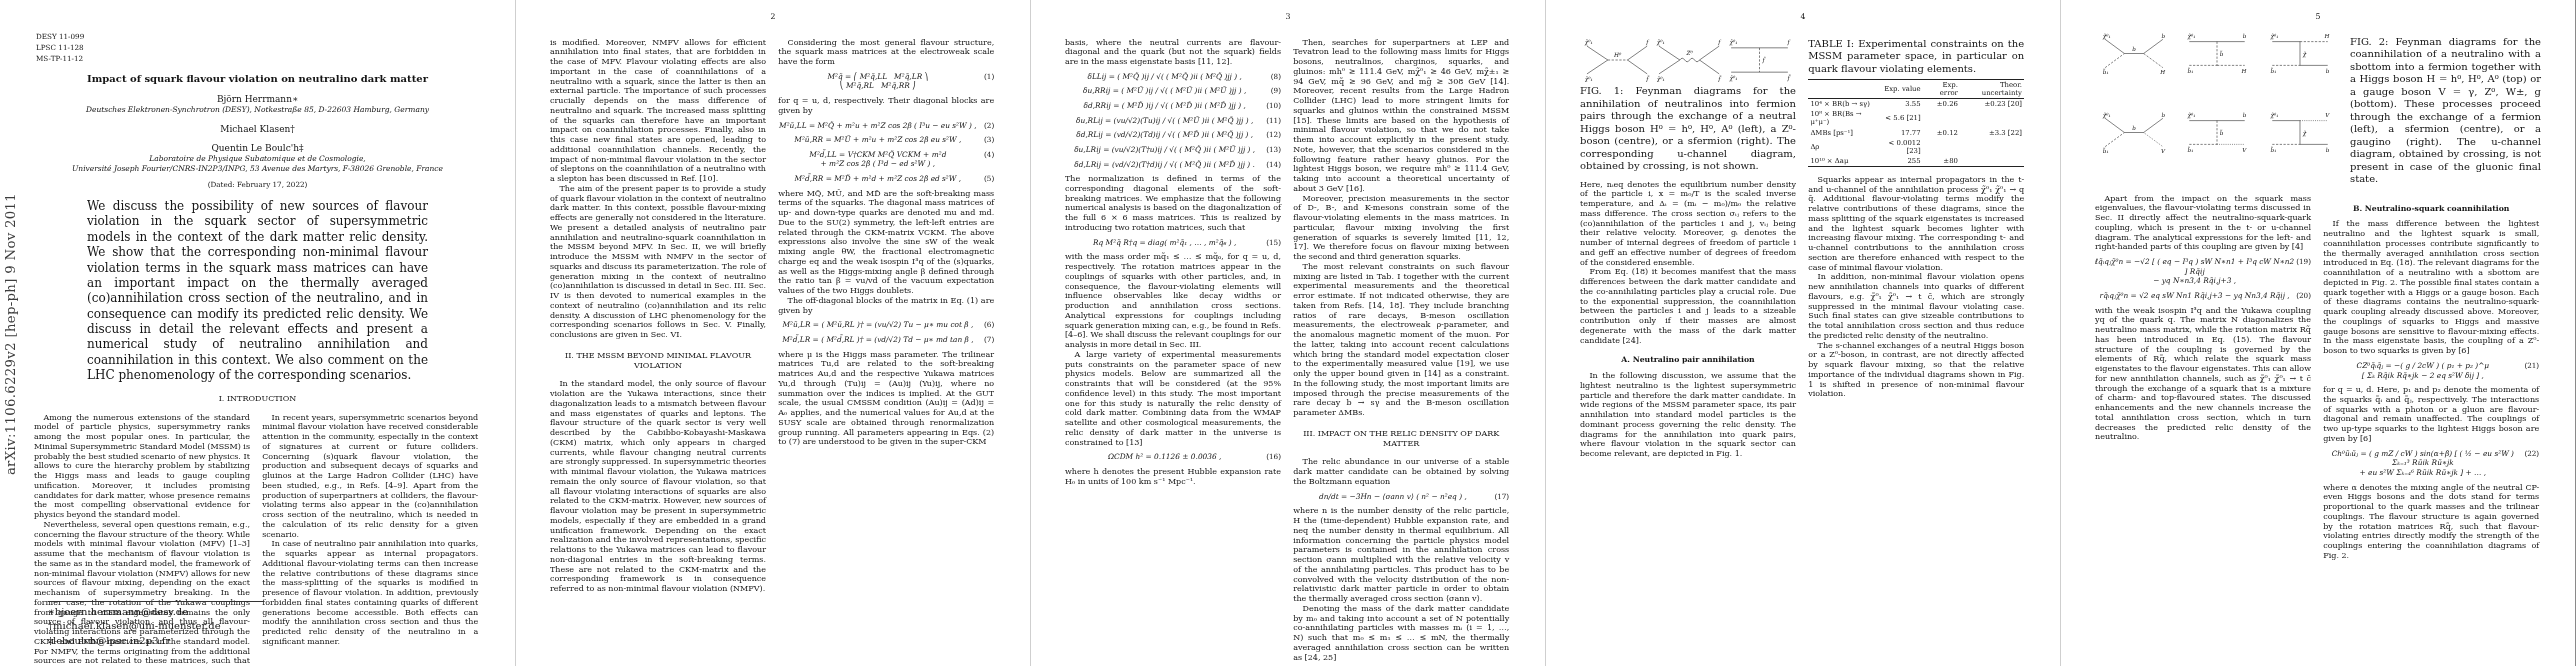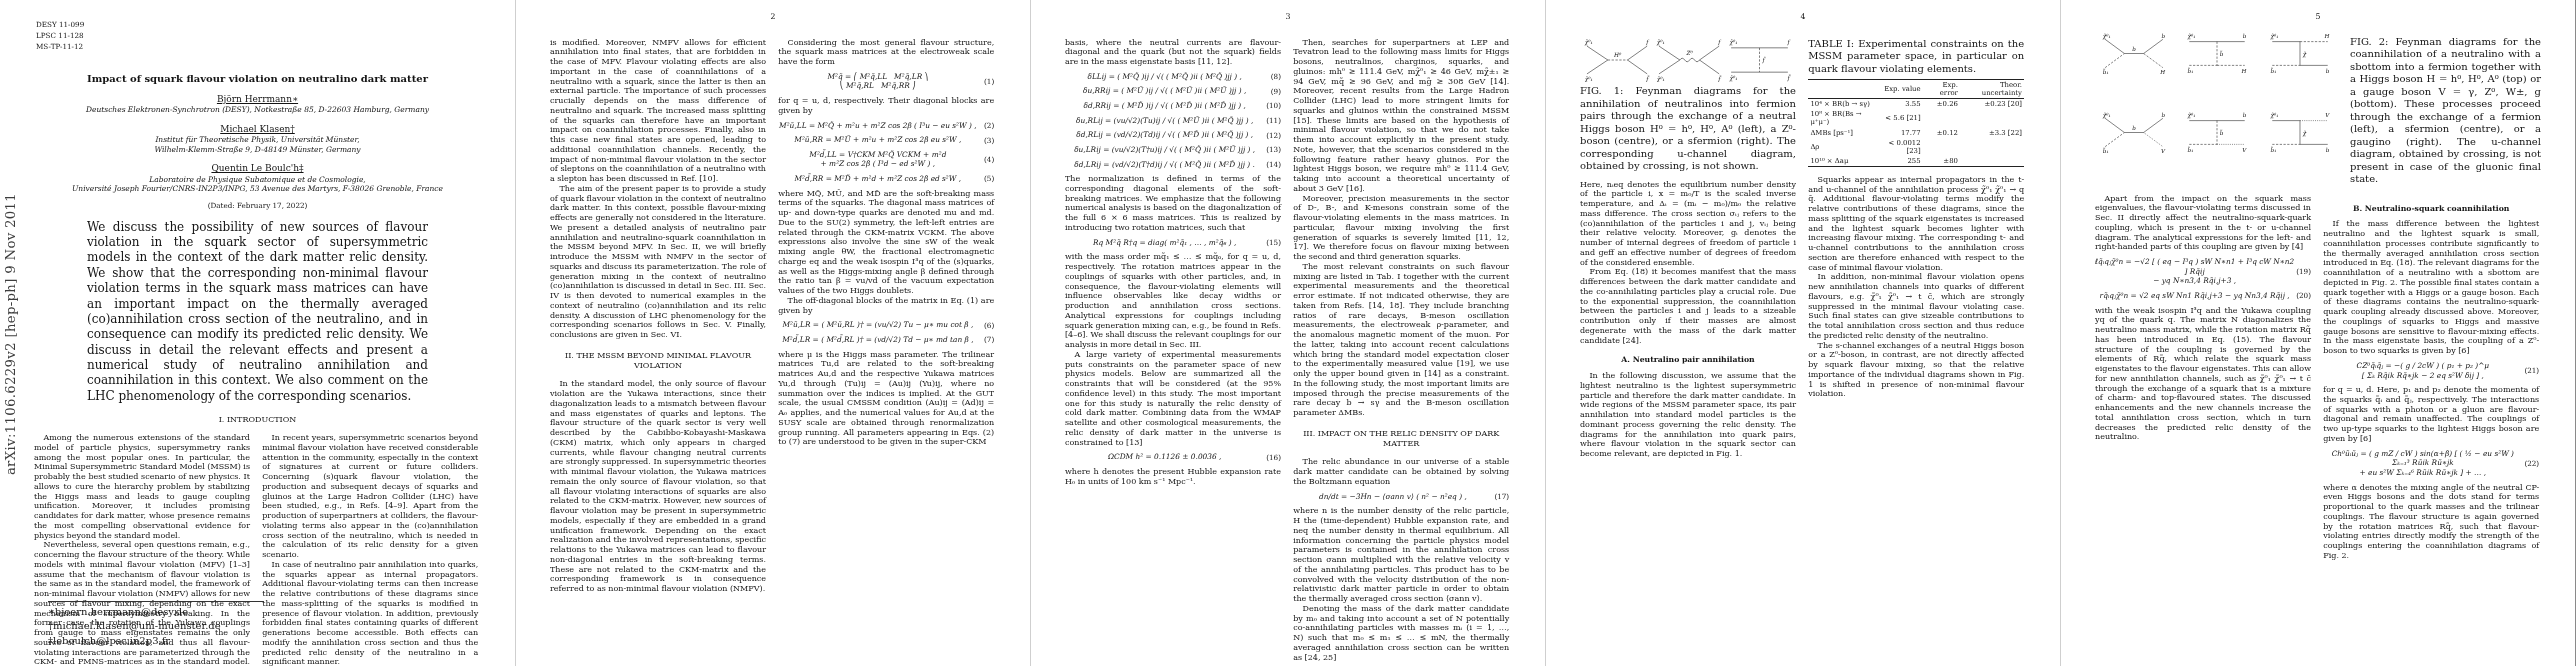--- a/index.html
+++ b/index.html
@@ -16,45 +16,45 @@
     width: 515px; height: 667px;
     background: #ffffff;
     overflow: hidden;
     padding: 32px 34px 22px 34px;
   }
   .page + .page { border-left: 0.6px solid #cfcfcf; }
   .page--first { padding-top: 24.5px; }
 
   .pageno { position: absolute; top: 12.2px; left: 0; right: 0; text-align: center; font-size: 7.8px; }
 
-  .ids { position: absolute; top: 20px; left: 36px; font-size: 7.2px; line-height: 1.5; }
+  .ids { position: absolute; top: 32px; left: 36px; font-size: 7.2px; line-height: 1.5; }
   .arxiv {
     position: absolute; left: 3.3px; top: 50%;
     transform: translateY(-50%) rotate(180deg);
     writing-mode: vertical-rl;
     font-size: 13.3px; color: #3d3d3d; letter-spacing: 0.3px;
     font-family: "DejaVu Serif", serif;
   }
 
   .title { margin: 48px 33px 3.3px; text-align: center; font-size: 10px; font-weight: bold; line-height: 1.25; }
-  .author { text-align: center; font-size: 9px; margin-top: 9px; text-decoration: underline; }
+  .author { text-align: center; font-size: 9px; margin-top: 9px; }
   .affil { text-align: center; font-size: 7.5px; font-style: italic; line-height: 1.3; white-space: pre-line; margin-top: 1.1px; }
   .date { text-align: center; font-size: 7.2px; margin-top: 6.7px; }
   .abstract { margin: 10px 53px 2.2px; font-size: 12px; line-height: 1.28; text-align: justify; }
 
   .sechead { font-size: 8px; font-weight: normal; text-align: center; margin: 11px 5.6px 7.8px; line-height: 1.3; }
   .subhead { font-size: 7.7px; font-weight: bold; text-align: center; margin: 10px 3.3px 6.7px; }
 
   .cols { display: flex; gap: 12.2px; margin-top: 5.6px; }
   .col { width: 216px; }
 
   p.par { margin: 0; font-size: 8px; line-height: 1.22; text-align: justify; text-indent: 9.4px; }
   p.par.noind { text-indent: 0; }
 
-  .eq { display: flex; align-items: center; margin: 5px 0; }
+  .eq { display: flex; margin: 5px 0; }
   .eq-body { flex: 1; text-align: center; font-style: italic; font-size: 7.4px; line-height: 1.3; white-space: pre-wrap; }
   .eq-no { width: 16.7px; text-align: right; font-size: 7.2px; font-style: normal; flex: none; }
 
   .footnotes { position: absolute; left: 48px; bottom: 19px; width: 216px; font-size: 10px; line-height: 1.45; border-top: 0.6px solid #333; padding-top: 2.2px; }
   .footnotes div { margin: 0; }
 
   .figblock { margin: 0 0 6.7px 0; }
   .fig-row { display: flex; justify-content: center; gap: 2.8px; }
   .figcap, .tblcap { font-size: 10px; line-height: 1.25; text-align: justify; }
   .figcap { margin-top: 3.9px; }
@@ -84,22 +84,20 @@
       <div>LPSC 11-128</div>
       <div>MS-TP-11-12</div>
     </div>
     <div class="arxiv">arXiv:1106.6229v2  [hep-ph]  9 Nov 2011</div>
 
     <div class="title">Impact of squark flavour violation on neutralino dark matter</div>
 
     <div class="author">Björn Herrmann∗</div>
     <div class="affil">Deutsches Elektronen-Synchrotron (DESY), Notkestraße 85, D-22603 Hamburg, Germany</div>
     <div class="author">Michael Klasen†</div>
-    <div class="affil">Institut für Theoretische Physik, Universität Münster,
-Wilhelm-Klemm-Straße 9, D-48149 Münster, Germany</div>
     <div class="author">Quentin Le Boulc'h‡</div>
     <div class="affil">Laboratoire de Physique Subatomique et de Cosmologie,
 Université Joseph Fourier/CNRS-IN2P3/INPG, 53 Avenue des Martyrs, F-38026 Grenoble, France</div>
     <div class="date">(Dated: February 17, 2022)</div>
 
     <div class="abstract">We discuss the possibility of new sources of flavour violation in the squark sector of supersymmetric models in the context of the dark matter relic density. We show that the corresponding non-minimal flavour violation terms in the squark mass matrices can have an important impact on the thermally averaged (co)annihilation cross section of the neutralino, and in consequence can modify its predicted relic density. We discuss in detail the relevant effects and present a numerical study of neutralino annihilation and coannihilation in this context. We also comment on the LHC phenomenology of the corresponding scenarios.</div>
 
     <div class="sechead">I.   INTRODUCTION</div>
 
     <div class="cols">

